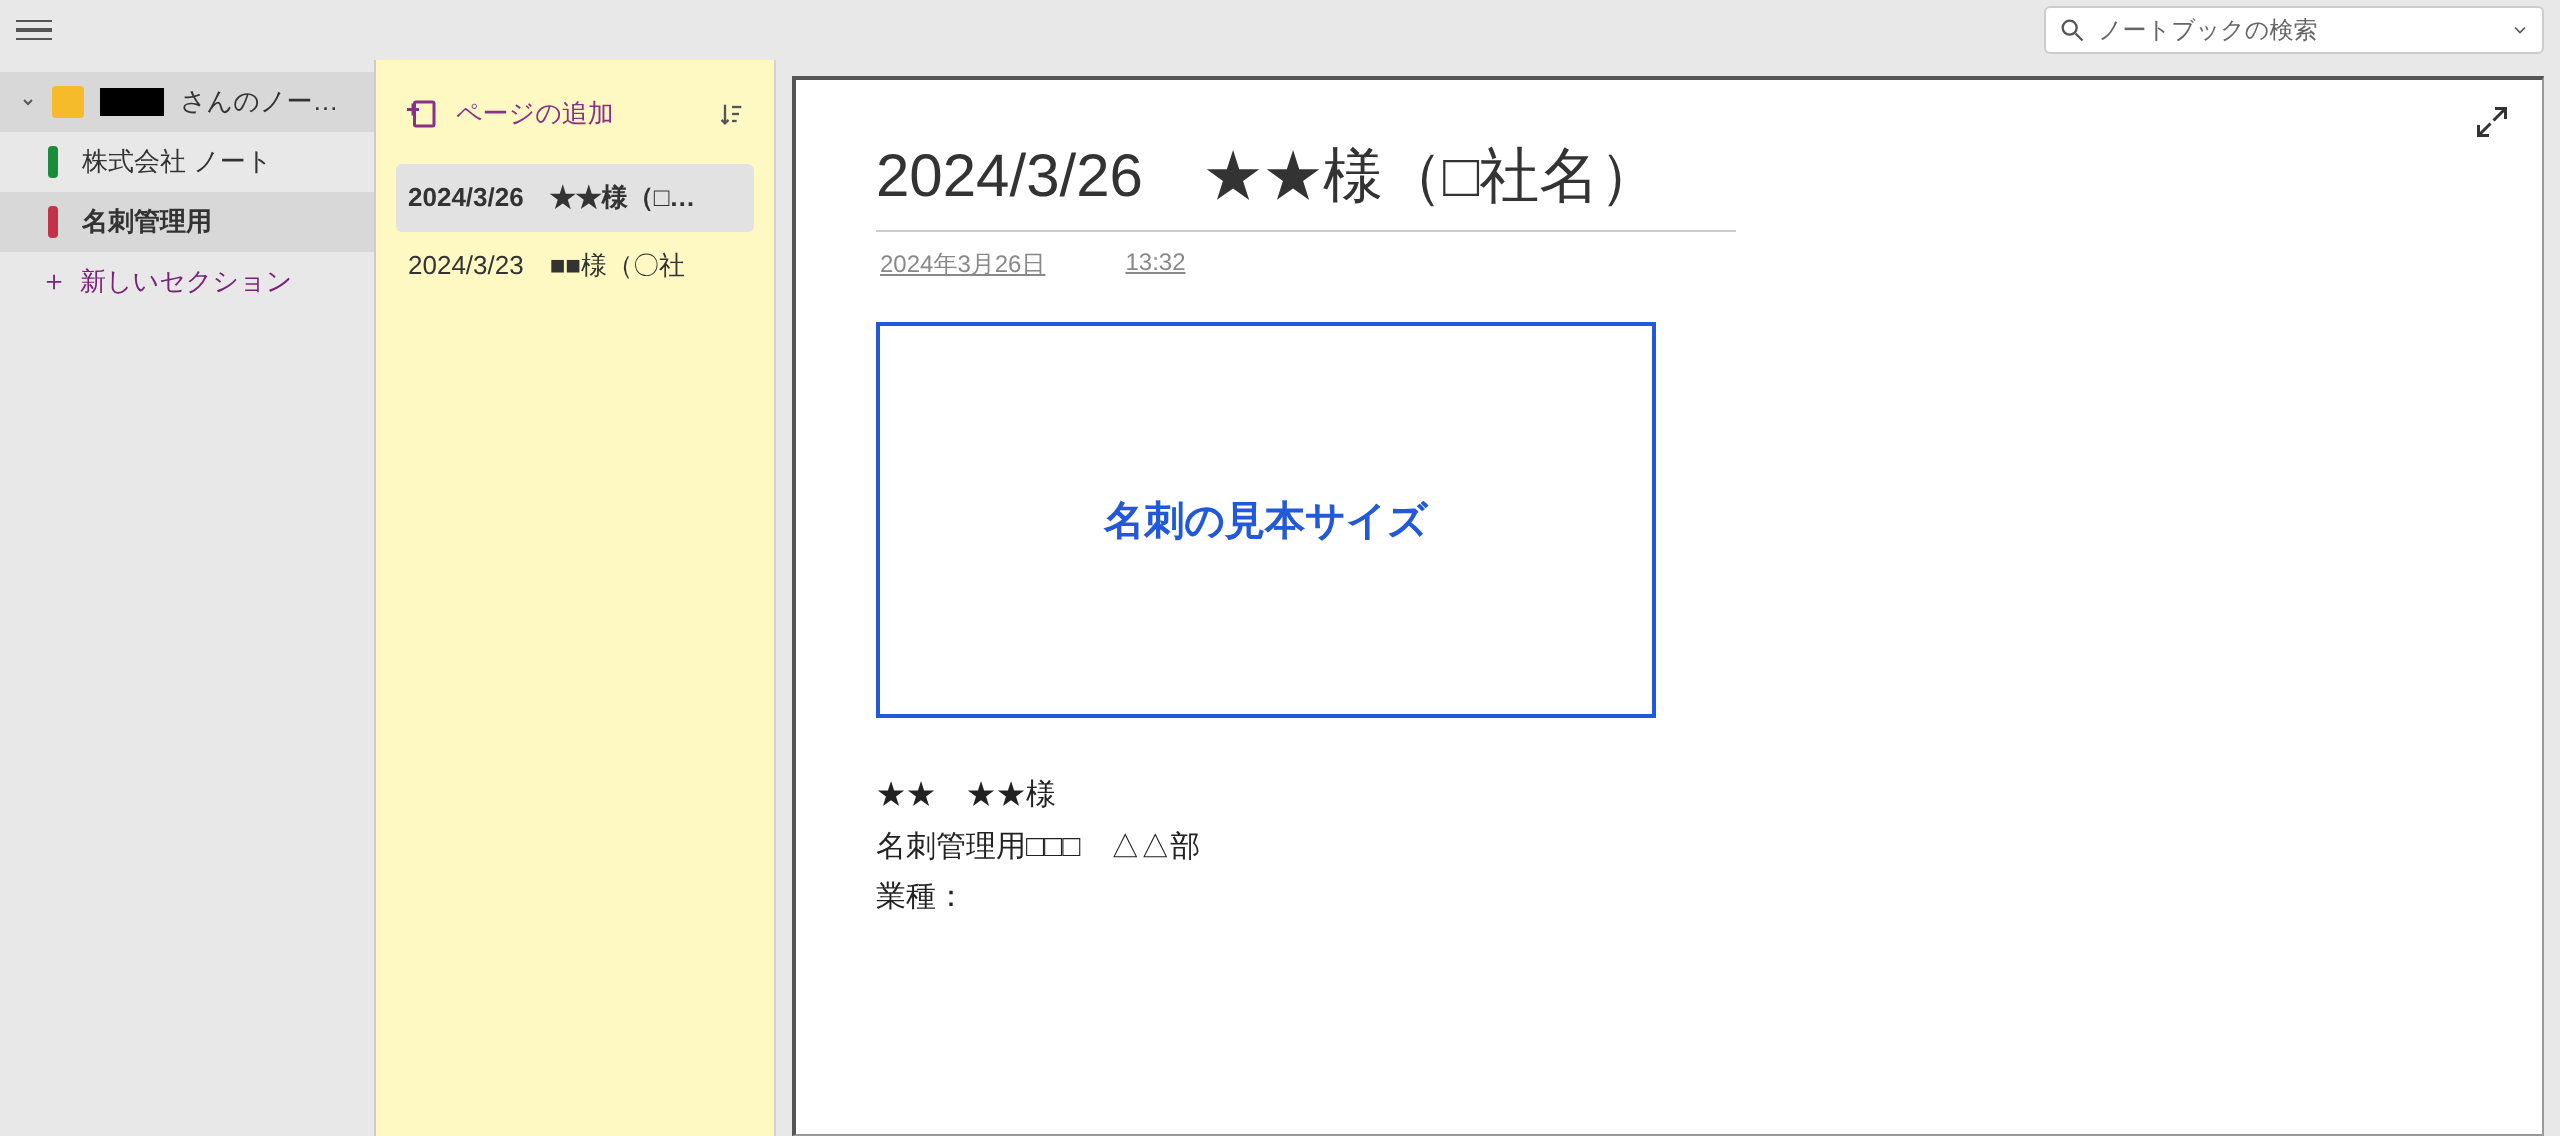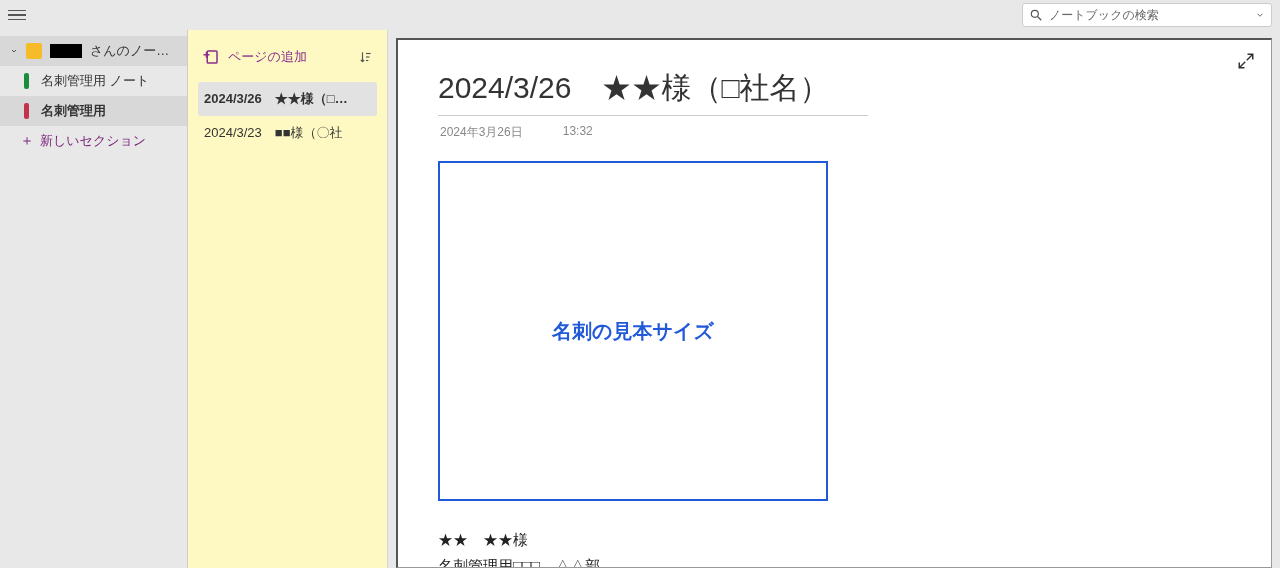--- a/index.html
+++ b/index.html
@@ -72,23 +72,23 @@
     .page-canvas {
       background:#fff; height:100%; border:1px solid #999;
       border-top:2px solid #555; border-left:2px solid #555;
       padding: 28px 40px; position:relative; overflow:auto;
     }
     .expand-icon { position:absolute; top:12px; right:16px; width:18px; height:18px; cursor:pointer; }
     .page-title {
       font-size: 30px; font-weight:300; color:#333; padding-bottom:6px;
       border-bottom:1px solid #ccc; width: 430px;
     }
-    .page-meta { display:flex; gap:40px; color:#888; font-size:12px; padding:8px 2px 20px; }
+    .page-meta { display:flex; gap:40px; color:#888; font-size:12px; padding:8px 2px 20px;text-decoration:underline; }
     .card-box {
-      width: 390px; height: 340px; border:2px solid #2259d8;
+      width: 390px; height: 198px; border:2px solid #2259d8;
       display:flex; align-items:center; justify-content:center;
       color:#2259d8; font-size:20px; font-weight:bold;
     }
     .body-text { margin-top:26px; font-size:15px; line-height:1.7; color:#222;}
   </style>
 </head>
 <body>
 
 <div class="topbar">
   <div class="hamburger">
@@ -115,21 +115,21 @@
     <div class="sb-item notebook">
       <svg class="sb-chevron" viewBox="0 0 24 24" fill="none" stroke="#555" stroke-width="3">
           <polyline points="6 9 12 15 18 9"></polyline>
         </svg>
       <span class="nb-icon"></span>
       <span class="nb-redact"></span>
       <span class="label">さんのノートブック</span>
     </div>
     <div class="sb-item section">
       <span class="sec-quick"></span>
-      <span class="label">名刺管理用 ノート</span>
+      <span class="label">株式会社 ノート</span>
     </div>
     <div class="sb-item section active">
       <span class="sec-card"></span>
       <span class="label">名刺管理用</span>
     </div>
     <div class="sb-item sb-newsection">
       <span class="plus-icon">＋</span>
       <span class="label">新しいセクション</span>
     </div>
   </div>

